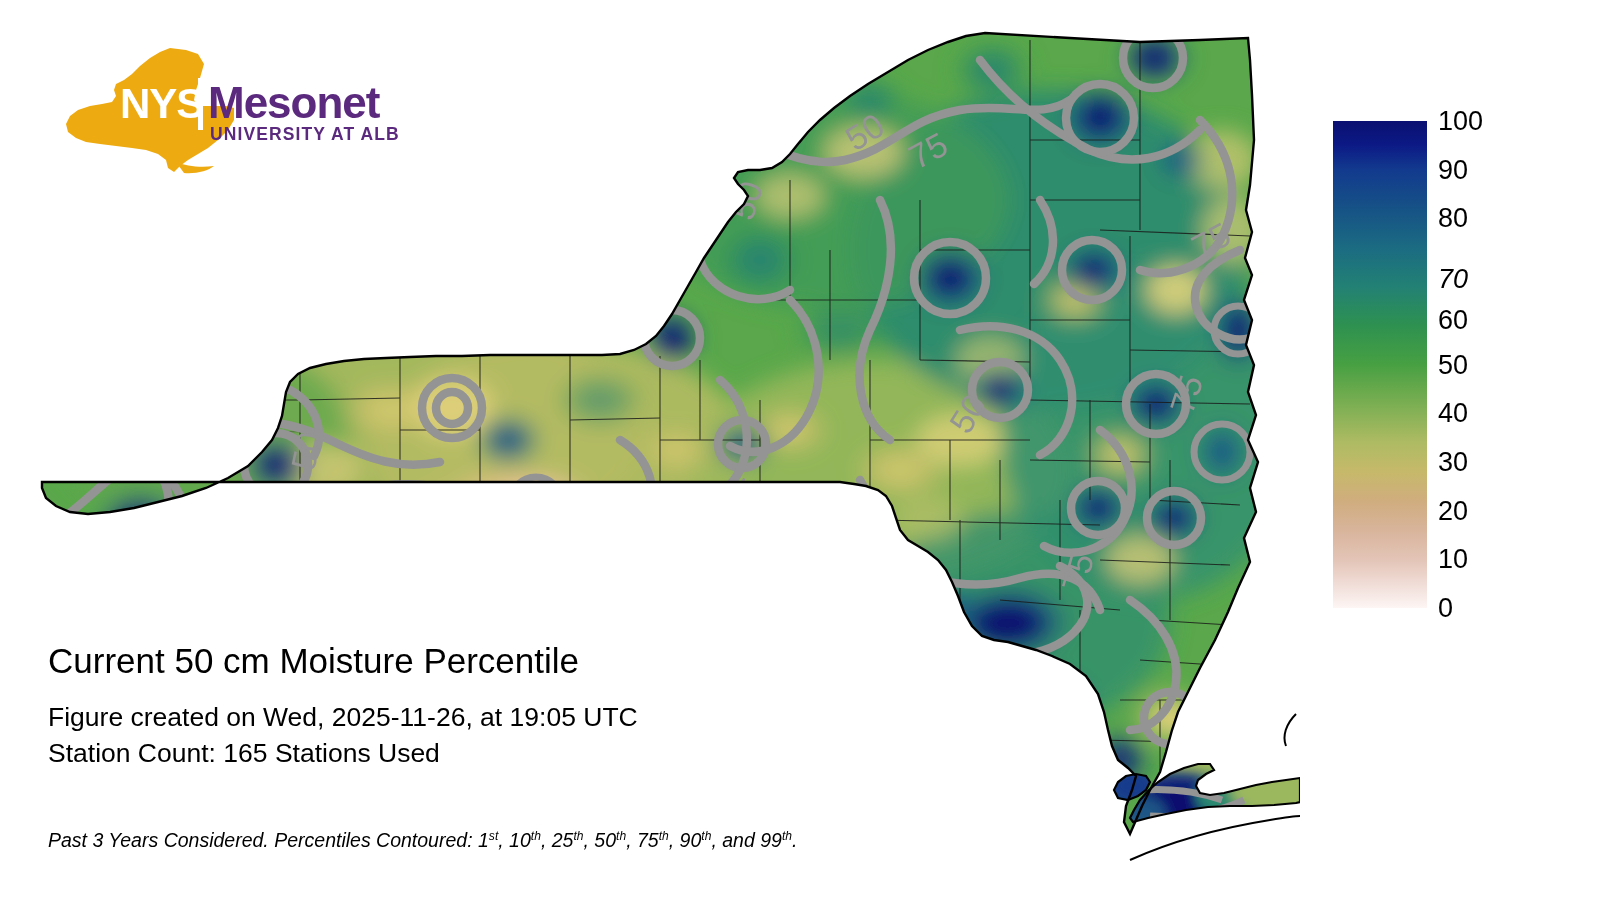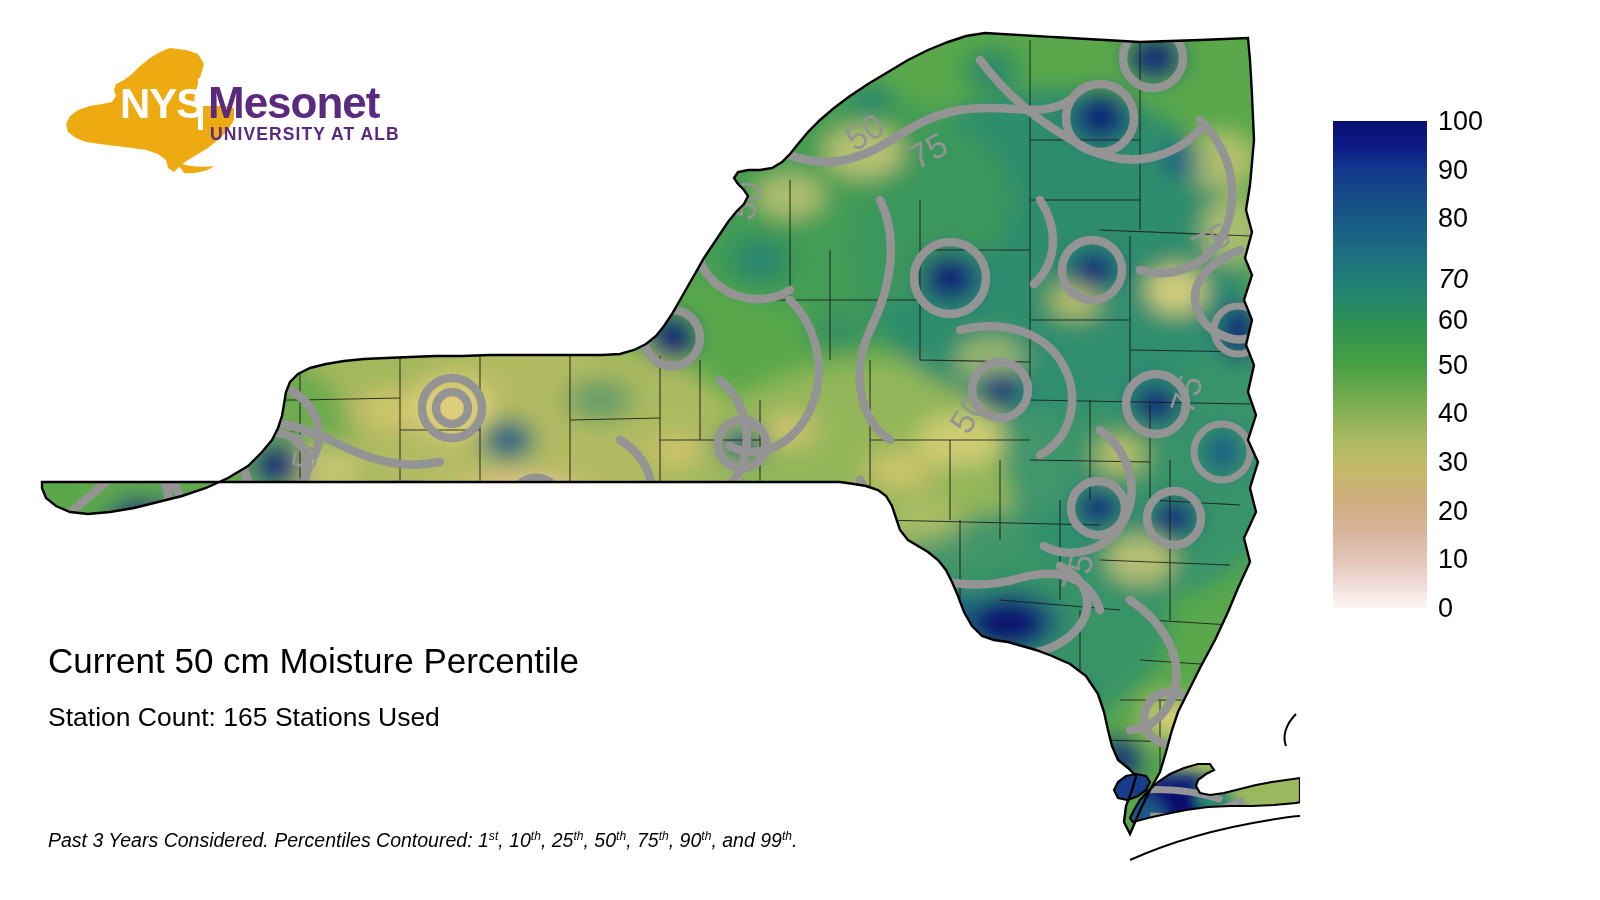--- a/index.html
+++ b/index.html
@@ -507,16 +507,17 @@
     <div class="cb-tick" style="top: 243.5px;">50</div>
     <div class="cb-tick" style="top: 292.2px;">40</div>
     <div class="cb-tick" style="top: 340.9px;">30</div>
     <div class="cb-tick" style="top: 389.6px;">20</div>
     <div class="cb-tick" style="top: 438.3px;">10</div>
     <div class="cb-tick" style="top: 487px;">0</div>
   </div>
 
 <div id="textblock">
   <div id="fig-title">Current 50 cm Moisture Percentile</div>
+  <p class="fig-sub">Figure created on Wed, 2025-11-26, at 19:05 UTC</p>
   <p class="fig-sub">Station Count: 165 Stations Used</p>
 </div>
 
 <div id="fig-foot">Past 3 Years Considered. Percentiles Contoured: <span>1<sup>st</sup></span>, <span>10<sup>th</sup></span>, <span>25<sup>th</sup></span>, <span>50<sup>th</sup></span>, <span>75<sup>th</sup></span>, <span>90<sup>th</sup></span>, and <span>99<sup>th</sup></span>.</div>
 
 </body></html>

